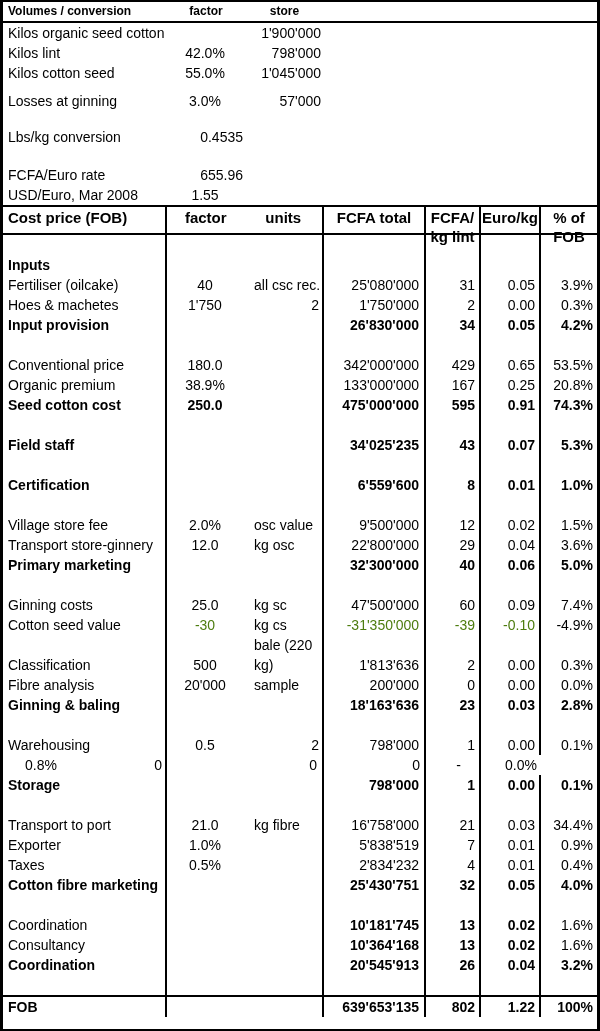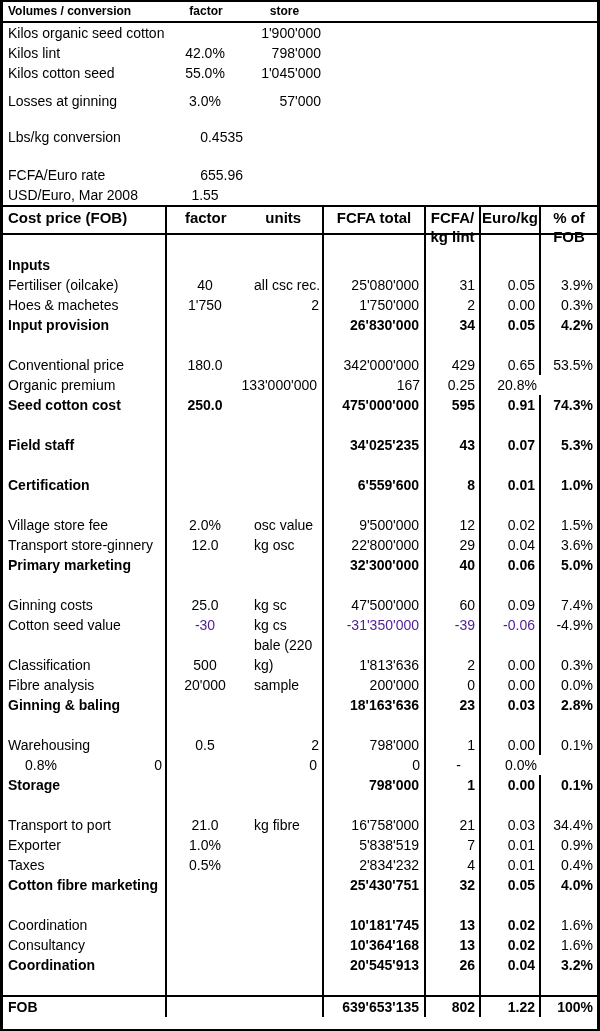--- a/index.html
+++ b/index.html
@@ -8,21 +8,21 @@
     width:600px;height:1031px;
     box-sizing:border-box;
     border:2px solid #000;
     border-left-width:3px;border-right-width:3px;
     background:#fff;
     font-family:"Liberation Sans","DejaVu Sans",sans-serif;
     font-size:14px;color:#000;
     overflow:hidden;
   }
   .b{font-weight:bold;}
-  .neg{color:#4c1d95;}
+  .neg{color:#4d7c0f;}
 
   
   .row{display:grid;grid-template-columns:164px 157px 102px 55px 60px 56px;height:20px;line-height:20px;}
   .c-label{padding-left:5px;overflow:hidden;white-space:nowrap;}
   .c-fu{display:flex;}
   .c-fu .f{width:78px;text-align:center;padding-right:2px;box-sizing:border-box;}
   .c-fu .f.left{text-align:right;padding-left:6px;}
   .c-fu .u{flex:1;text-align:left;padding-left:9px;box-sizing:border-box;}
   .c-fu .u.num{text-align:right;padding-left:0;padding-right:3px;}
   .c-num{text-align:right;padding-right:5px;box-sizing:border-box;overflow:hidden;white-space:nowrap;}
@@ -246,20 +246,24 @@
             <span class="f">180.0</span>
             <span class="u"></span>
           </div>
           <div class="c-num cb">342'000'000</div>
           <div class="c-num c-kg cb">429</div>
           <div class="c-num c-euro cb">0.65</div>
           <div class="c-num c-pct cb last">53.5%</div>
         </div>
         <div class="row cost-row">
           <div class="c-label cb">Organic premium</div>
+          <div class="c-fu cb">
+            <span class="f">38.9%</span>
+            <span class="u"></span>
+          </div>
           <div class="c-num cb">133'000'000</div>
           <div class="c-num c-kg cb">167</div>
           <div class="c-num c-euro cb">0.25</div>
           <div class="c-num c-pct cb last">20.8%</div>
         </div>
         <div class="row cost-row">
           <div class="c-label cb b">Seed cotton cost</div>
           <div class="c-fu cb">
             <span class="f b">250.0</span>
             <span class="u"></span>
@@ -380,21 +384,21 @@
           <div class="c-num c-pct cb last">7.4%</div>
         </div>
         <div class="row cost-row">
           <div class="c-label cb">Cotton seed value</div>
           <div class="c-fu cb">
             <span class="f neg">-30</span>
             <span class="u">kg cs</span>
           </div>
           <div class="c-num cb neg">-31'350'000</div>
           <div class="c-num c-kg cb neg">-39</div>
-          <div class="c-num c-euro cb neg">-0.06</div>
+          <div class="c-num c-euro cb neg">-0.10</div>
           <div class="c-num c-pct cb last">-4.9%</div>
         </div>
         <div class="row cost-row">
           <div class="c-label cb"></div>
           <div class="c-fu cb">
             <span class="f"></span>
             <span class="u">bale (220</span>
           </div>
           <div class="c-num cb"></div>
           <div class="c-num c-kg cb"></div>

